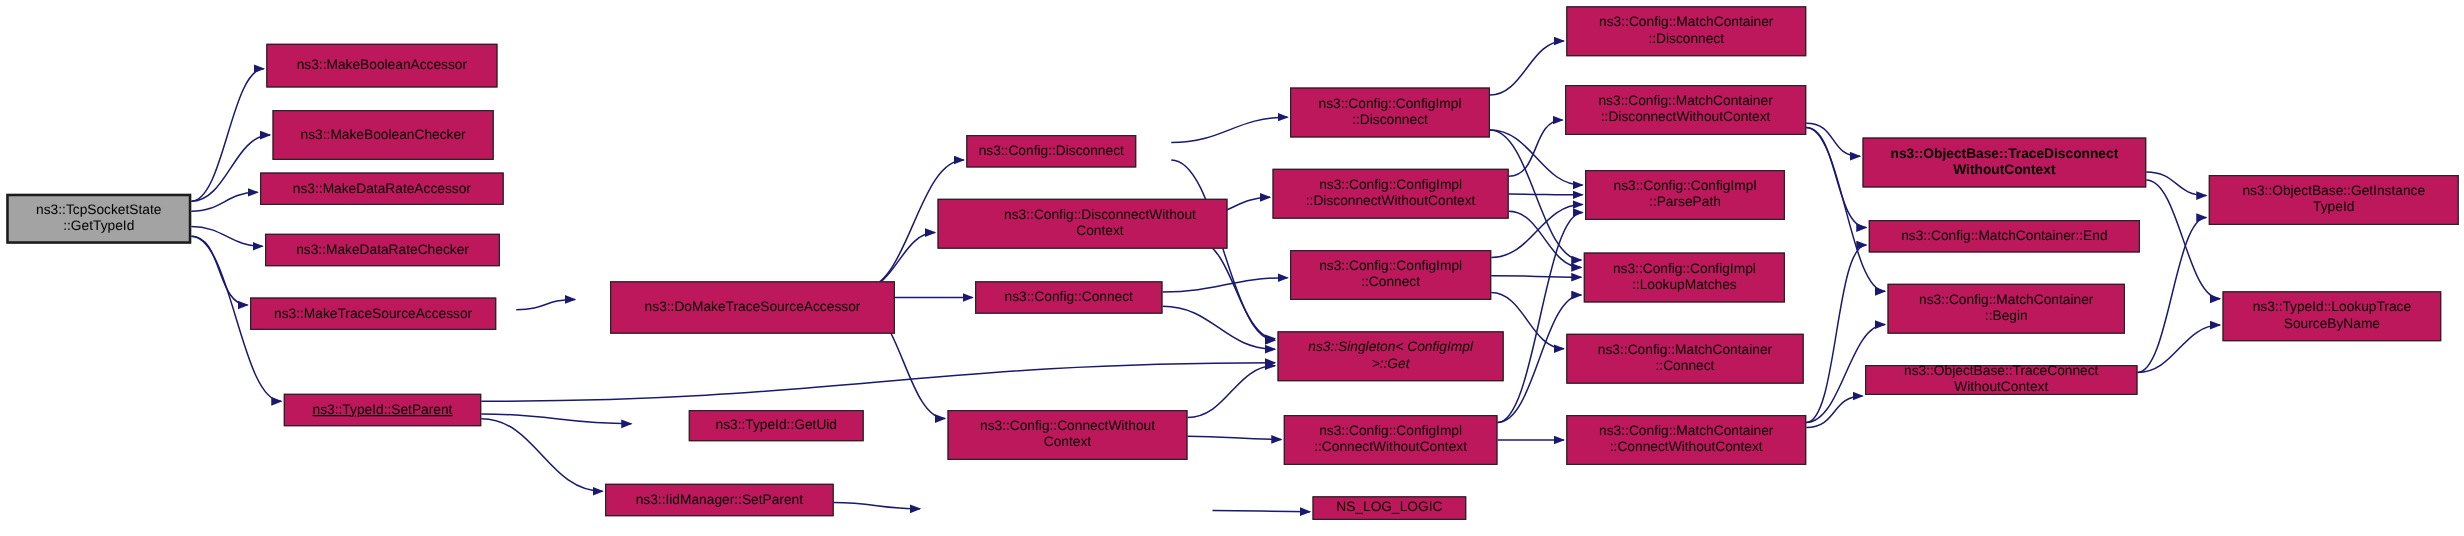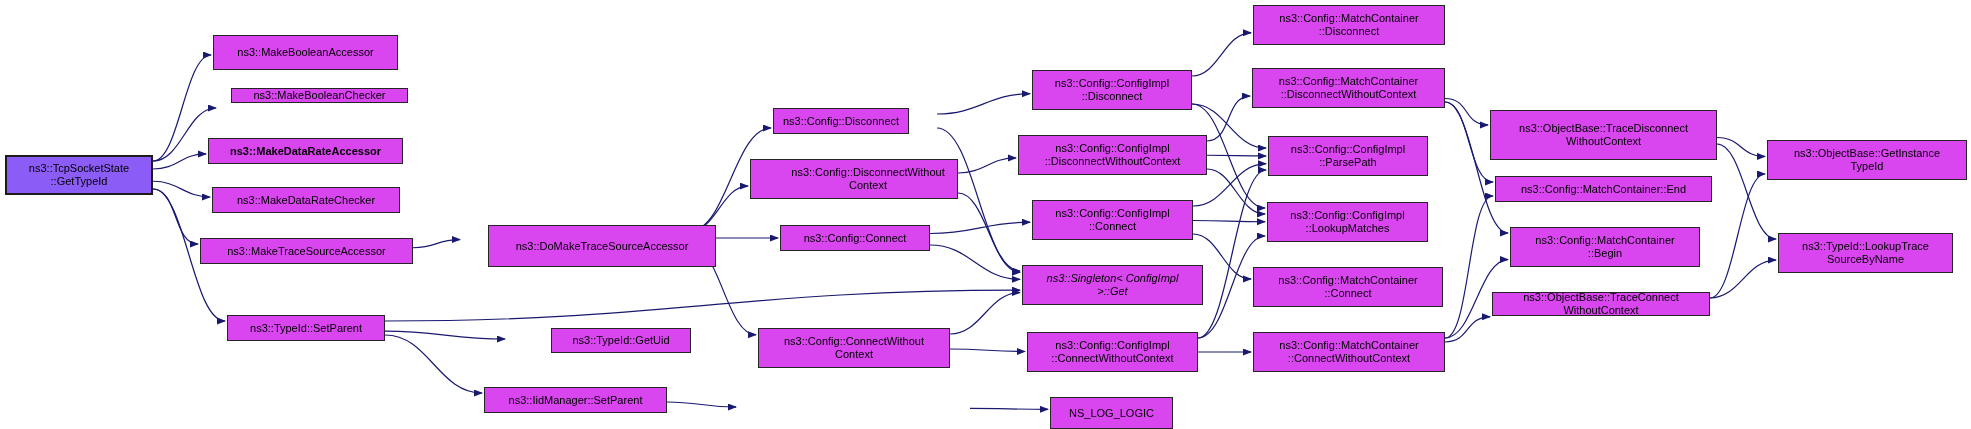--- a/index.html
+++ b/index.html
@@ -8,34 +8,34 @@
     width:1971px;height:429px;
     background:#ffffff;
     font-family:"Liberation Sans", sans-serif;
     overflow:hidden;
   }
   .edges{position:absolute;left:0;top:0;width:100%;height:100%;}
   .node{
     position:absolute;
     box-sizing:border-box;
     border:1px solid #252525;
-    background:#d946ef;
+    background:#be185d;
     color:#000000;
     display:flex;
     align-items:center;
     justify-content:center;
     text-align:center;
     font-size:11px;
     line-height:13px;
     white-space:pre-line;
     cursor:pointer;
     z-index:2;
   }
   .node.root{
-    background:#8b5cf6;
+    background:#a3a3a3;
     border-width:2px;
     border-color:#1c1c1c;
     cursor:default;
   }
 </style>
 </head>
 <body>
 
 <div class="canvas">
     <svg class="edges" width="1971" height="429">
@@ -87,58 +87,58 @@
       <path d="M1445,338 C1473.35,338 1479.65,259.6 1508,259.6" fill="none" stroke="#191970" stroke-width="1.2" marker-end="url(#arrow)"></path>
       <path d="M1445,342 C1470,342 1465,316.8 1490,316.8" fill="none" stroke="#191970" stroke-width="1.2" marker-end="url(#arrow)"></path>
       <path d="M1717,137.5 C1742,137.5 1740,156.4 1765,156.4" fill="none" stroke="#191970" stroke-width="1.2" marker-end="url(#arrow)"></path>
       <path d="M1717,144 C1743.55,144 1749.45,239 1776,239" fill="none" stroke="#191970" stroke-width="1.2" marker-end="url(#arrow)"></path>
       <path d="M1710,298 C1735,298 1740,174 1765,174" fill="none" stroke="#191970" stroke-width="1.2" marker-end="url(#arrow)"></path>
       <path d="M1710,298 C1739.7,298 1746.3,260.08 1776,260.08" fill="none" stroke="#191970" stroke-width="1.2" marker-end="url(#arrow)"></path>
     </svg>
     <div class="node root" style="left: 5px; top: 155px; width: 148px; height: 40px;">ns3::TcpSocketState
 ::GetTypeId</div>
     <div class="node" style="left: 213px; top: 35px; width: 185px; height: 35px;">ns3::MakeBooleanAccessor</div>
-    <div class="node" style="left: 231px; top: 88px; width: 177px; height: 15px;">ns3::MakeBooleanChecker</div>
-    <div class="node" style="left: 208px; top: 138px; width: 195px; height: 26px; font-weight: bold;">ns3::MakeDataRateAccessor</div>
+    <div class="node" style="left: 218px; top: 88px; width: 177px; height: 40px;">ns3::MakeBooleanChecker</div>
+    <div class="node" style="left: 208px; top: 138px; width: 195px; height: 26px;">ns3::MakeDataRateAccessor</div>
     <div class="node" style="left: 212px; top: 187px; width: 188px; height: 26px;">ns3::MakeDataRateChecker</div>
-    <div class="node" style="left: 200px; top: 238px; width: 213px; height: 26px;">ns3::MakeTraceSourceAccessor</div>
-    <div class="node" style="left: 227px; top: 315px; width: 158px; height: 26px;">ns3::TypeId::SetParent</div>
+    <div class="node" style="left: 200px; top: 238px; width: 197px; height: 26px;">ns3::MakeTraceSourceAccessor</div>
+    <div class="node" style="left: 227px; top: 315px; width: 158px; height: 26px; text-decoration: underline;">ns3::TypeId::SetParent</div>
     <div class="node" style="left: 488px; top: 225px; width: 228px; height: 42px;">ns3::DoMakeTraceSourceAccessor</div>
     <div class="node" style="left: 507px; top: 328px; width: 140px; height: 25px; margin-left: 44px;">ns3::TypeId::GetUid</div>
     <div class="node" style="left: 484px; top: 387px; width: 183px; height: 26px;">ns3::IidManager::SetParent</div>
     <div class="node" style="left: 773px; top: 108px; width: 136px; height: 26px;">ns3::Config::Disconnect</div>
-    <div class="node" style="left: 750px; top: 159px; width: 208px; height: 40px; padding-left: 28px;">ns3::Config::DisconnectWithout
+    <div class="node" style="left: 750px; top: 159px; width: 232px; height: 40px; padding-left: 28px;">ns3::Config::DisconnectWithout
 Context</div>
     <div class="node" style="left: 780px; top: 225px; width: 150px; height: 26px;">ns3::Config::Connect</div>
     <div class="node" style="left: 758px; top: 328px; width: 192px; height: 40px;">ns3::Config::ConnectWithout
 Context</div>
     <div class="node" style="left: 1032px; top: 70px; width: 160px; height: 40px;">ns3::Config::ConfigImpl
 ::Disconnect</div>
     <div class="node" style="left: 1018px; top: 135px; width: 189px; height: 40px;">ns3::Config::ConfigImpl
 ::DisconnectWithoutContext</div>
     <div class="node" style="left: 1032px; top: 200px; width: 161px; height: 40px;">ns3::Config::ConfigImpl
 ::Connect</div>
     <div class="node" style="left: 1022px; top: 265px; width: 181px; height: 40px; font-style: italic;">ns3::Singleton&lt; ConfigImpl
 &gt;::Get</div>
     <div class="node" style="left: 1027px; top: 332px; width: 171px; height: 40px;">ns3::Config::ConfigImpl
 ::ConnectWithoutContext</div>
-    <div class="node" style="left: 1050px; top: 397px; width: 123px; height: 32px;">NS_LOG_LOGIC</div>
+    <div class="node" style="left: 1050px; top: 397px; width: 123px; height: 19px;">NS_LOG_LOGIC</div>
     <div class="node" style="left: 1253px; top: 5px; width: 192px; height: 40px;">ns3::Config::MatchContainer
 ::Disconnect</div>
     <div class="node" style="left: 1252px; top: 68px; width: 193px; height: 40px;">ns3::Config::MatchContainer
 ::DisconnectWithoutContext</div>
     <div class="node" style="left: 1268px; top: 136px; width: 160px; height: 40px;">ns3::Config::ConfigImpl
 ::ParsePath</div>
     <div class="node" style="left: 1267px; top: 202px; width: 161px; height: 40px;">ns3::Config::ConfigImpl
 ::LookupMatches</div>
     <div class="node" style="left: 1253px; top: 267px; width: 190px; height: 40px;">ns3::Config::MatchContainer
 ::Connect</div>
     <div class="node" style="left: 1253px; top: 332px; width: 192px; height: 40px;">ns3::Config::MatchContainer
 ::ConnectWithoutContext</div>
-    <div class="node" style="left: 1490px; top: 110px; width: 227px; height: 50px;">ns3::ObjectBase::TraceDisconnect
+    <div class="node" style="left: 1490px; top: 110px; width: 227px; height: 40px; font-weight: bold;">ns3::ObjectBase::TraceDisconnect
 WithoutContext</div>
     <div class="node" style="left: 1495px; top: 176px; width: 217px; height: 26px;">ns3::Config::MatchContainer::End</div>
     <div class="node" style="left: 1510px; top: 227px; width: 190px; height: 40px;">ns3::Config::MatchContainer
 ::Begin</div>
     <div class="node" style="left: 1492px; top: 292px; width: 218px; height: 24px;">ns3::ObjectBase::TraceConnect
 WithoutContext</div>
     <div class="node" style="left: 1767px; top: 140px; width: 200px; height: 40px;">ns3::ObjectBase::GetInstance
 TypeId</div>
     <div class="node" style="left: 1778px; top: 233px; width: 175px; height: 40px;">ns3::TypeId::LookupTrace
 SourceByName</div>

